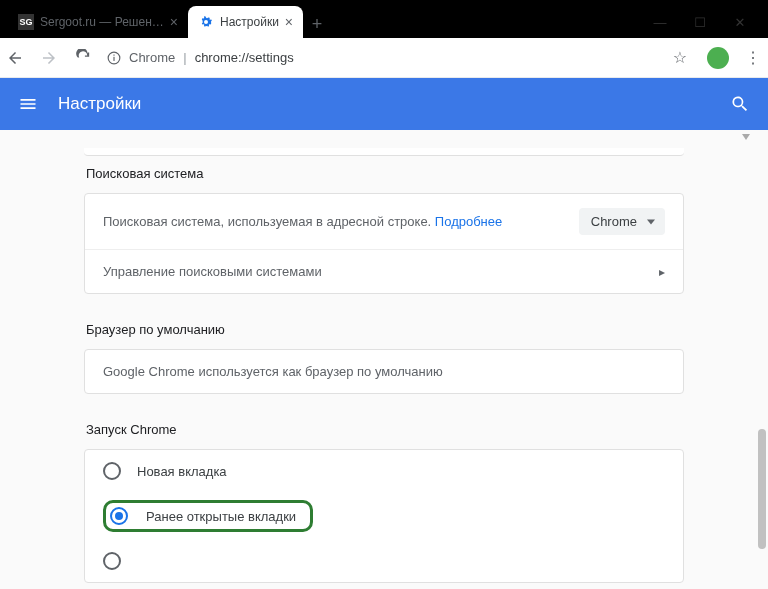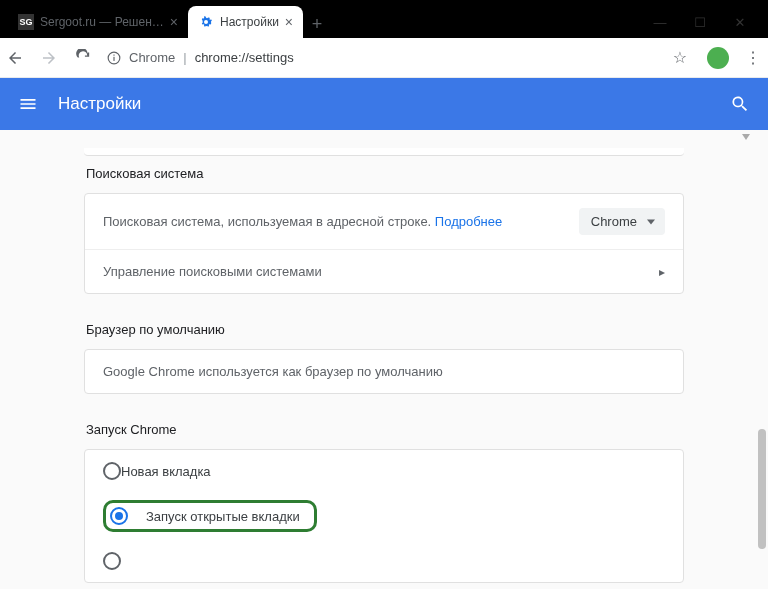--- a/index.html
+++ b/index.html
@@ -43,21 +43,21 @@
 .row { padding: 14px 18px; display: flex; align-items: center; font-size: 13px; color: #5f6368; }
 .row + .row { border-top: 1px solid #eee; gap: 48px; }
 .row .label { flex: 1; }
 .row .link { color: #1a73e8; cursor: pointer; }
 .row .select { color: #3c4043; background: #f1f3f4; padding: 6px 28px 6px 12px; border-radius: 4px; position: relative; cursor: pointer; margin-left: 20px; }
 .row .select::after { content: ""; position: absolute; right: 10px; top: 50%; transform: translateY(-50%); border-left: 4px solid transparent; border-right: 4px solid transparent; border-top: 5px solid #5f6368; }
 .row .arrow { color: #5f6368; font-size: 12px; margin-left: 10px; }
 
 
 .radio-list { background: #fff; }
-.radio-row { padding: 12px 18px; display: flex; align-items: center; gap: 0; font-size: 13px; color: #3c4043; cursor: pointer; }
+.radio-row { padding: 12px 18px; display: flex; align-items: center; gap: 16px; font-size: 13px; color: #3c4043; cursor: pointer; }
 .radio { width: 18px; height: 18px; border: 2px solid #5f6368; border-radius: 50%; position: relative; flex-shrink: 0; }
 .radio.checked { border-color: #1a73e8; }
 .radio.checked::after { content: ""; position: absolute; width: 8px; height: 8px; background: #1a73e8; border-radius: 50%; top: 3px; left: 3px; }
 .highlight { display: inline-flex; align-items: center; gap: 18px; border: 3px solid #2e7d32; border-radius: 10px; padding: 4px 14px 4px 4px; }
 .scroll-thumb2 { position: absolute; right: 2px; width: 8px; height: 120px; background: #c1c1c1; border-radius: 4px; }
 
 svg { display: block; }
 </style>
 </head>
 <body>
@@ -167,21 +167,21 @@
   <div class="section">
     <div class="section-title">Запуск Chrome</div>
     <div class="radio-list card">
       <div class="radio-row">
         <span class="radio"></span>
         <span>Новая вкладка</span>
       </div>
       <div class="radio-row" style="padding:8px 18px;">
         <span class="highlight">
           <span class="radio checked"></span>
-          <span>Запуск открытые вкладки</span>
+          <span>Ранее открытые вкладки</span>
         </span>
       </div>
       <div class="radio-row">
         <span class="radio"></span>
       </div>
     </div>
   </div>
 
   <div class="scroll-thumb2" style="bottom:40px;"></div>
 </div>

